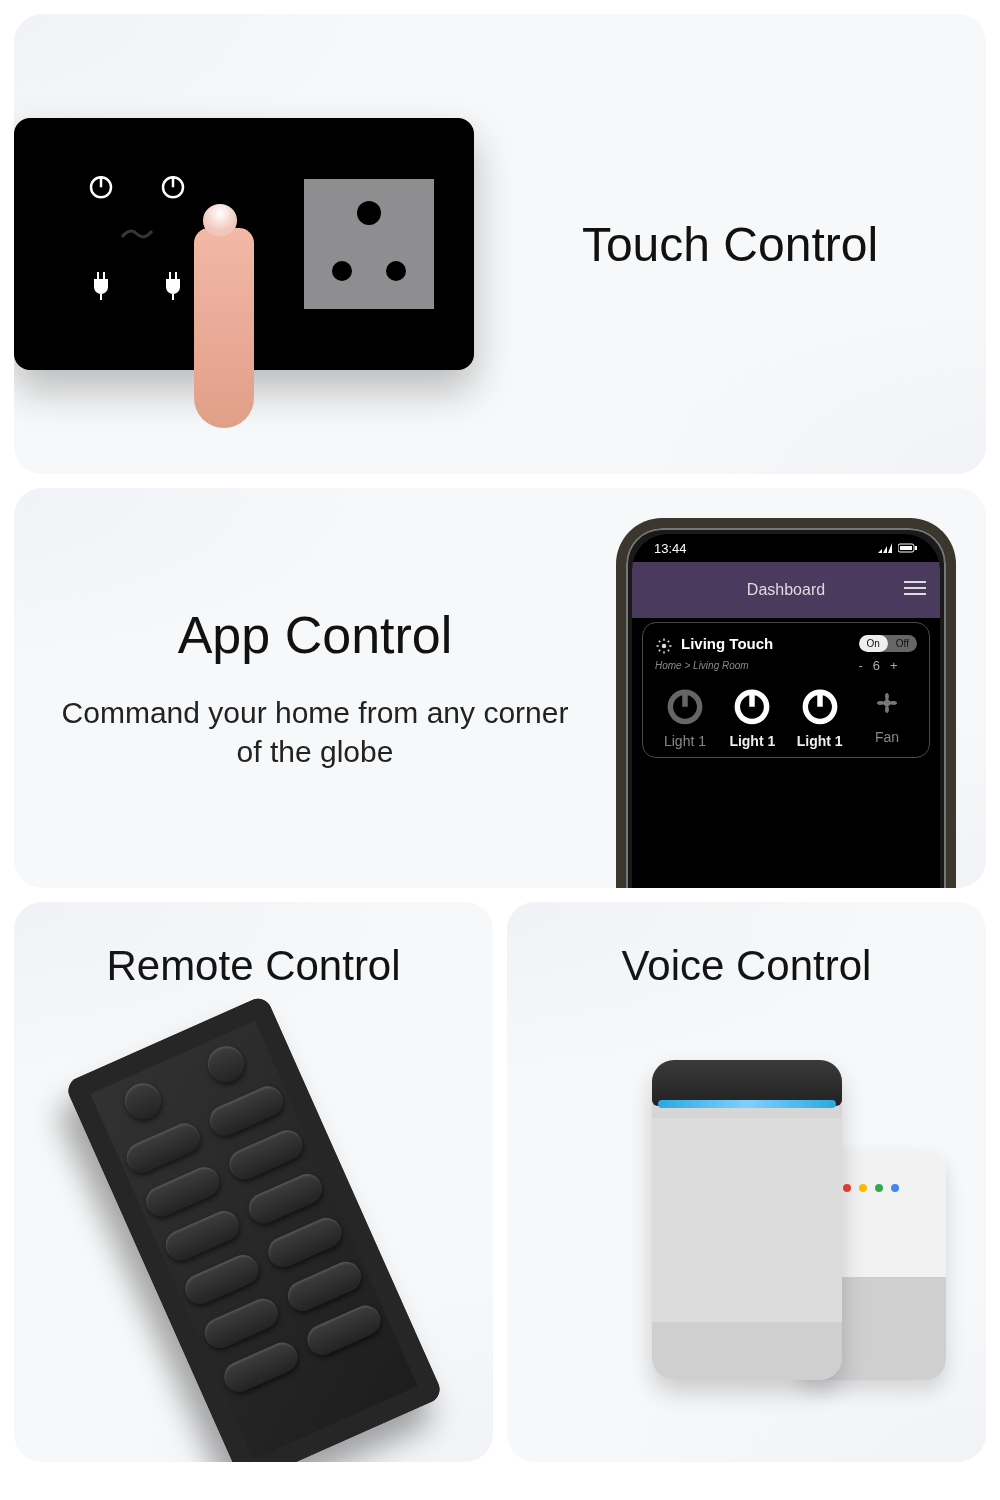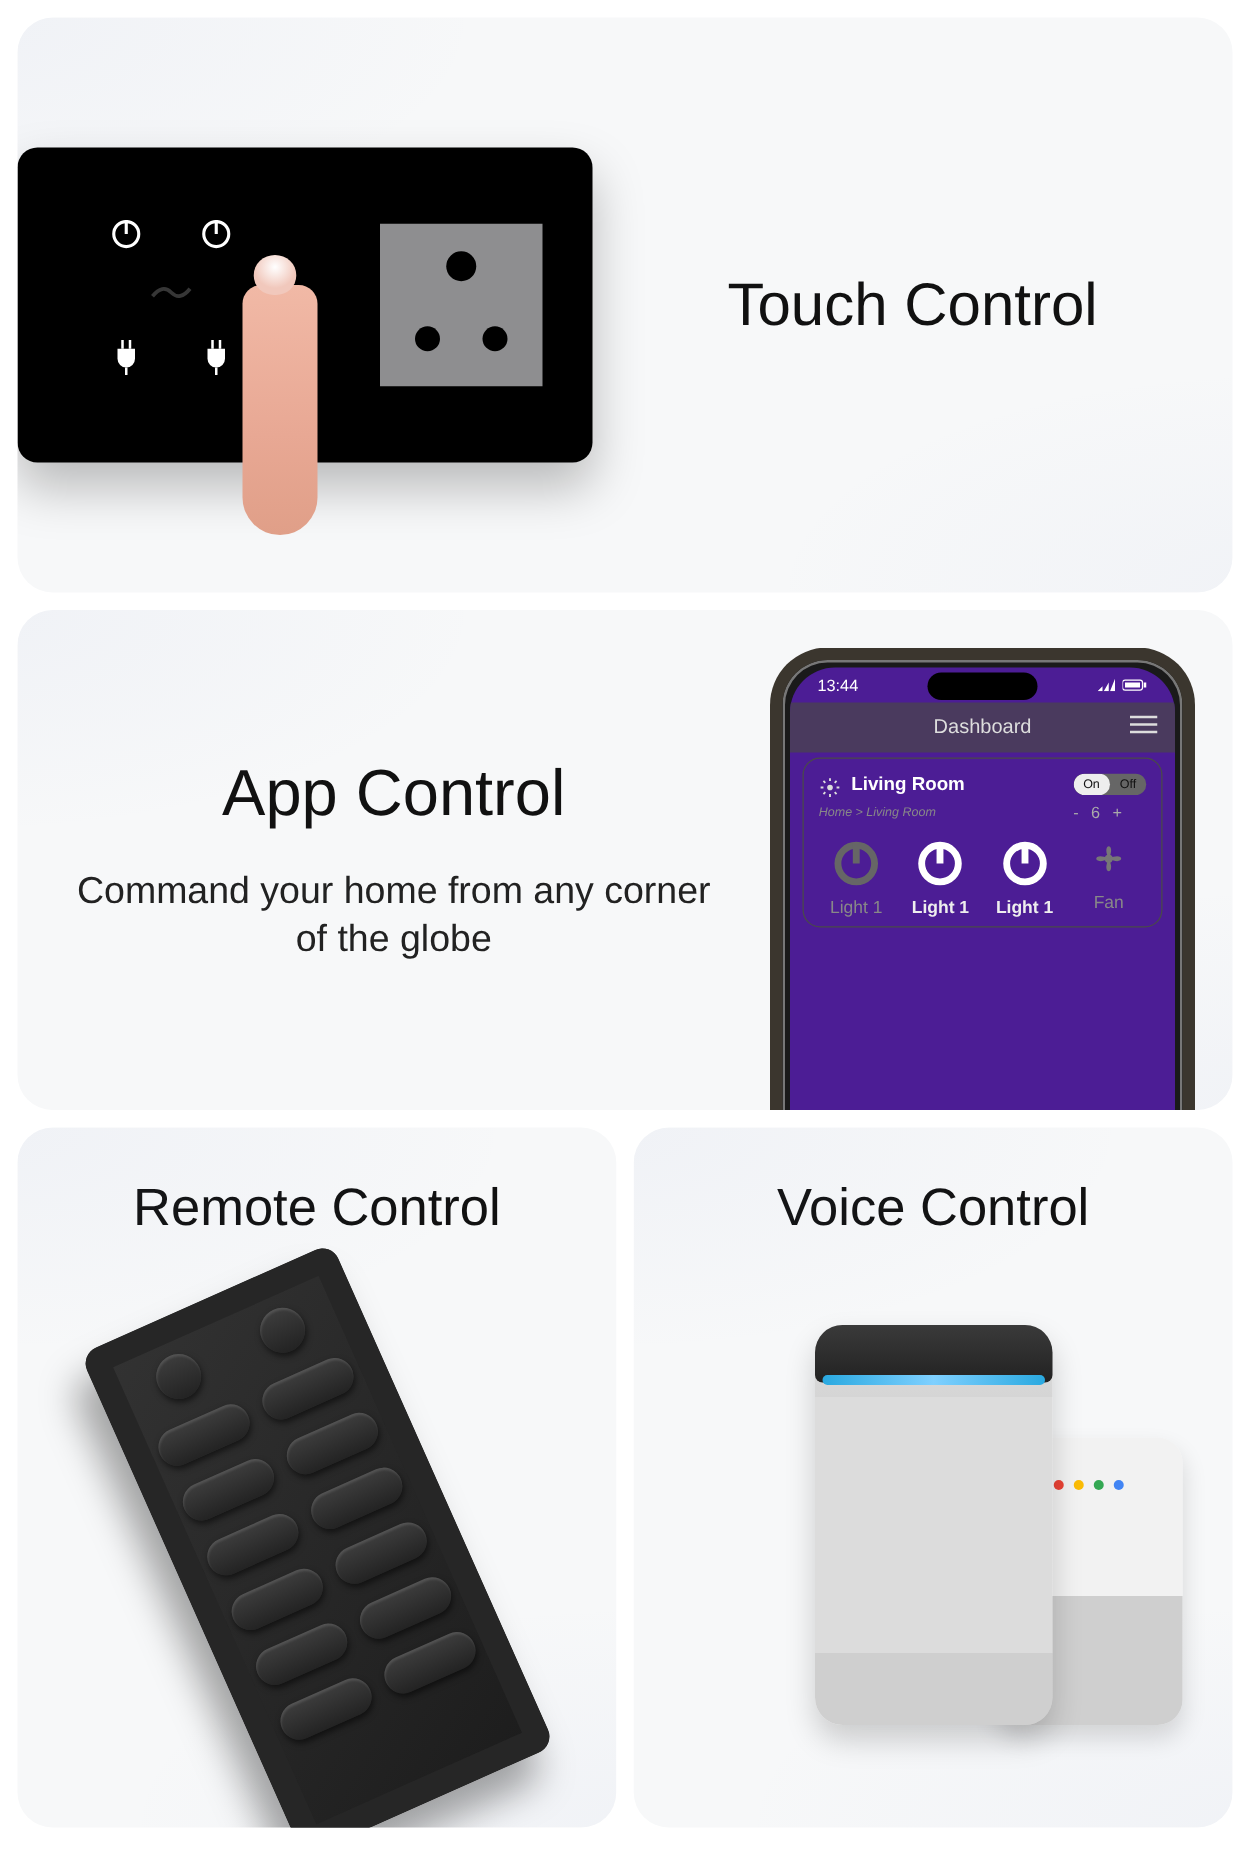--- a/index.html
+++ b/index.html
@@ -92,25 +92,25 @@
   margin-right: 30px;
   margin-top: 80px;
   border-radius: 46px 46px 0 0;
   background:#1a1a1a;
   border: 10px solid #3b362e;
   border-bottom:none;
   position:relative;
   overflow:hidden;
   box-shadow: 0 0 0 2px #777 inset;
 }
-.phone-screen{ position:absolute; inset:6px; border-radius:36px 36px 0 0; background:#4c1d95; overflow:hidden;}
+.phone-screen{ position:absolute; inset:6px; border-radius:36px 36px 0 0; background:#000000; overflow:hidden;}
 .statusbar{ height:28px; display:flex; align-items:center; justify-content:space-between; padding:0 22px; color:#fff; font-size:13px; position:relative;}
 .statusbar .notch{ position:absolute; left:50%; top:4px; transform:translateX(-50%); width:88px;height:22px;background:#000;border-radius:12px;}
 .status-icons{ display:flex; gap:6px; align-items:center;}
-.appbar{ background:#4a3a5e; height:40px; display:flex; align-items:center; justify-content:center; color:#ddd; font-size:16px; position:relative;}
+.appbar{ background:#4a3a5e; height:56px; display:flex; align-items:center; justify-content:center; color:#ddd; font-size:16px; position:relative;}
 .appbar .hamburger{ position:absolute; right:14px; top:50%; transform:translateY(-50%);}
 .filters{ display:flex; gap:10px; padding:14px 10px; }
 .filters .sel{ flex:1; background:transparent; border-bottom:1px solid #555; color:#bbb; font-size:14px; padding:8px 4px; display:flex; justify-content:space-between; align-items:center;}
 .room-card{ margin: 4px 10px; border:1px solid #4a4a4a; border-radius:14px; padding:12px 12px 8px;}
 .room-head{ display:flex; justify-content:space-between; align-items:flex-start;}
 .room-title{ color:#fff; font-size:15px; font-weight:600; display:flex; gap:8px; align-items:flex-start;}
 .room-title .gear{ margin-top:2px;}
 .breadcrumb-phone{ color:#888; font-size:10px; font-style:italic; margin-top:2px;}
 .toggle{ display:flex; background:#666; border-radius:12px; overflow:hidden; font-size:10px; }
 .toggle span{ padding:3px 8px; color:#111;}
@@ -252,21 +252,21 @@
         </span>
       </div>
       <div class="room-card">
         <div class="room-head">
           <div>
             <div class="room-title">
               <span class="gear"><svg width="18" height="18" viewBox="0 0 24 24">
                     <circle cx="12" cy="12" r="3" fill="#ddd"></circle>
                     <path d="M12 2v3M12 19v3M2 12h3M19 12h3M5 5l2 2M17 17l2 2M19 5l-2 2M7 17l-2 2" stroke="#ddd" stroke-width="2"></path>
                   </svg></span>
-              <span>Living Room</span>
+              <span>Living Touch</span>
             </div>
             <div class="breadcrumb-phone">Home &gt; Living Room</div>
           </div>
           <div>
             <div class="toggle">
               <span class="on">On</span>
               <span>Off</span>
             </div>
             <div class="stepper">
               <span>-</span>

